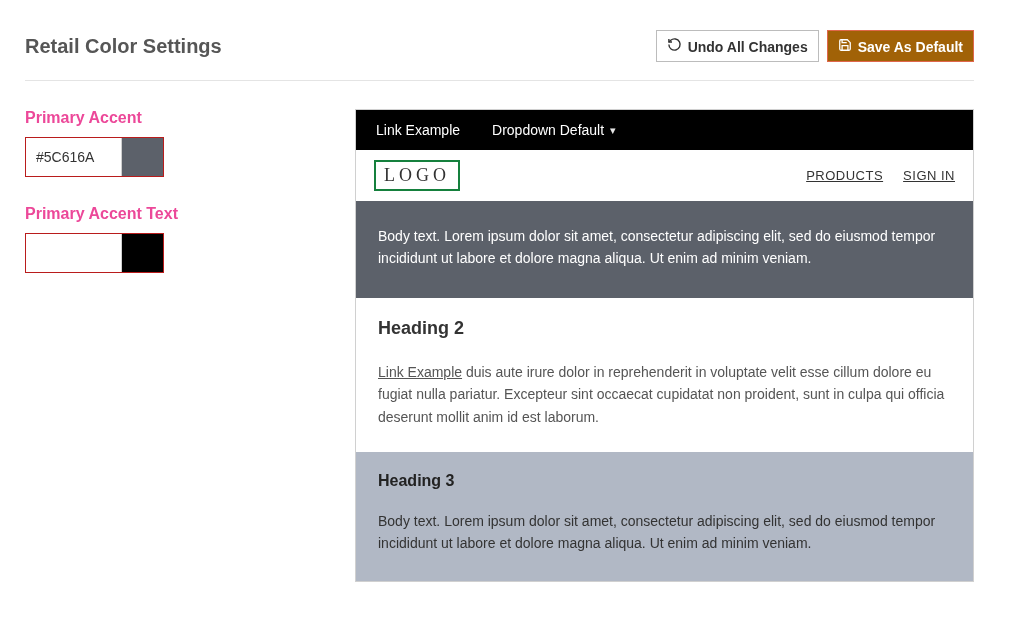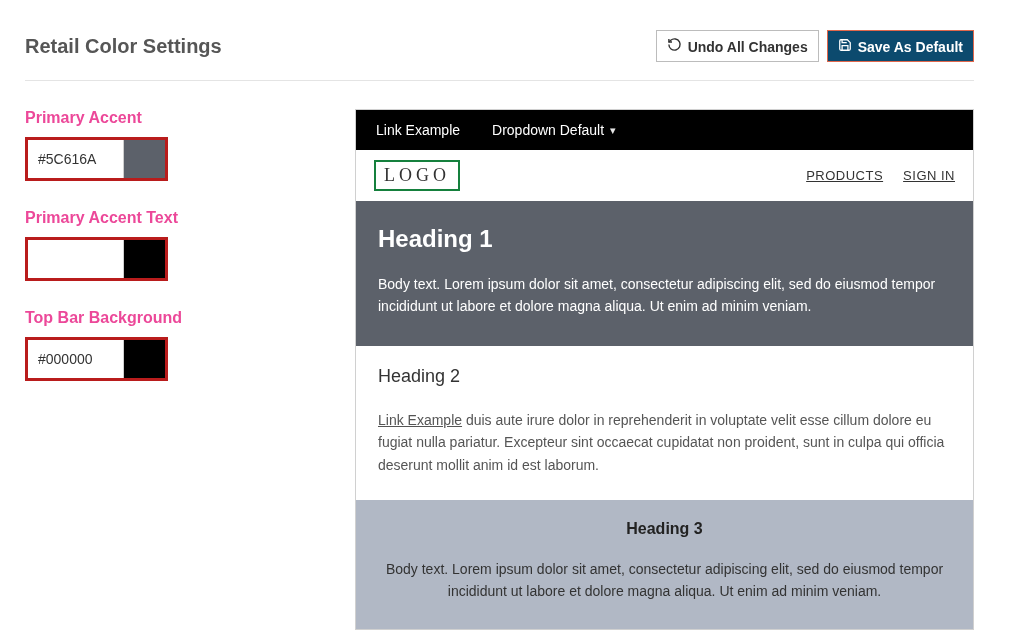--- a/index.html
+++ b/index.html
@@ -36,41 +36,41 @@
     gap: 6px;
     padding: 6px 10px;
     font-size: 14px;
     font-weight: 600;
     border: 1px solid #bcbcbc;
     background: #fff;
     color: #333;
     cursor: pointer;
   }
   .btn.primary {
-    background: #0c4a6e;
+    background: #a16207;
     border-color: #e0674b;
     color: #fff;
   }
   .icon-svg { display: inline-block; vertical-align: middle; }
   .content {
     display: flex;
     padding-top: 28px;
     gap: 50px;
   }
   .left-col { width: 280px; flex:0 0 280px; }
   .color-group { margin-bottom: 28px; }
   .color-label {
     font-size: 16px;
     font-weight: 600;
     color: #ec4899;
     margin-bottom: 10px;
   }
   .color-row {
     display: inline-flex;
-    border: 3px solid #b91c1c;
+    border: 1px solid #b91c1c;
   }
   .color-input {
     width: 95px;
     height: 38px;
     border: none;
     padding: 0 10px;
     font-size: 14px;
     color: #333;
     outline: none;
     background:#fff;
@@ -132,33 +132,32 @@
     font-size: 14px;
     line-height: 1.6;
   }
   .section2 {
     padding: 20px 22px 24px;
     color: #333;
     background:#fff;
   }
   .section2 h2 {
     font-size: 18px;
-    font-weight: 400;
+    font-weight: 700;
     margin-bottom: 22px;
   }
   .section2 p {
     font-size: 14px;
     line-height: 1.6;
     color: #555;
   }
   .inline-link { text-decoration: underline; color:#555; cursor:pointer;}
   .section3 {
     padding: 20px 22px 26px;
     color: #222;
-    text-align: center;
   }
   .section3 h3 {
     font-size: 16px;
     font-weight: 700;
     margin-bottom: 20px;
   }
   .section3 p {
     font-size: 14px;
     line-height: 1.6;
     color: #333;
@@ -207,27 +206,20 @@
       <div class="color-group">
         <div class="color-label">Primary Accent Text</div>
         <div class="color-row">
           <input class="color-input" value="" style="">
           <div class="swatch" style="background:#000000"></div>
         </div>
       </div>
 
 
 
-      <div class="color-group">
-        <div class="color-label">Top Bar Background</div>
-        <div class="color-row">
-          <input class="color-input" value="#000000" style="">
-          <div class="swatch" style="background:#000000"></div>
-        </div>
-      </div>
 
     </div>
 
     <div class="right-col">
       <div class="preview">
 
         <div class="topbar" style="background:#000000">
           <span class="topbar-item">Link Example</span>
           <span class="topbar-item">
             <span>Dropdown Default</span>
@@ -237,21 +229,20 @@
 
         <div class="logobar">
           <div class="logo">LOGO</div>
           <div class="nav-links">
             <span>PRODUCTS</span>
             <span>SIGN IN</span>
           </div>
         </div>
 
         <div class="hero" style="background:#5C616A">
-          <h1>Heading 1</h1>
           <p>Body text. Lorem ipsum dolor sit amet, consectetur adipiscing elit, sed do eiusmod tempor incididunt ut labore et dolore magna aliqua. Ut enim ad minim veniam.</p>
         </div>
 
         <div class="section2">
           <h2>Heading 2</h2>
           <p>
             <span class="inline-link">Link Example</span><span> duis aute irure dolor in reprehenderit in voluptate velit esse cillum dolore eu fugiat nulla pariatur. Excepteur sint occaecat cupidatat non proident, sunt in culpa qui officia deserunt mollit anim id est laborum.</span>
           </p>
         </div>
 

